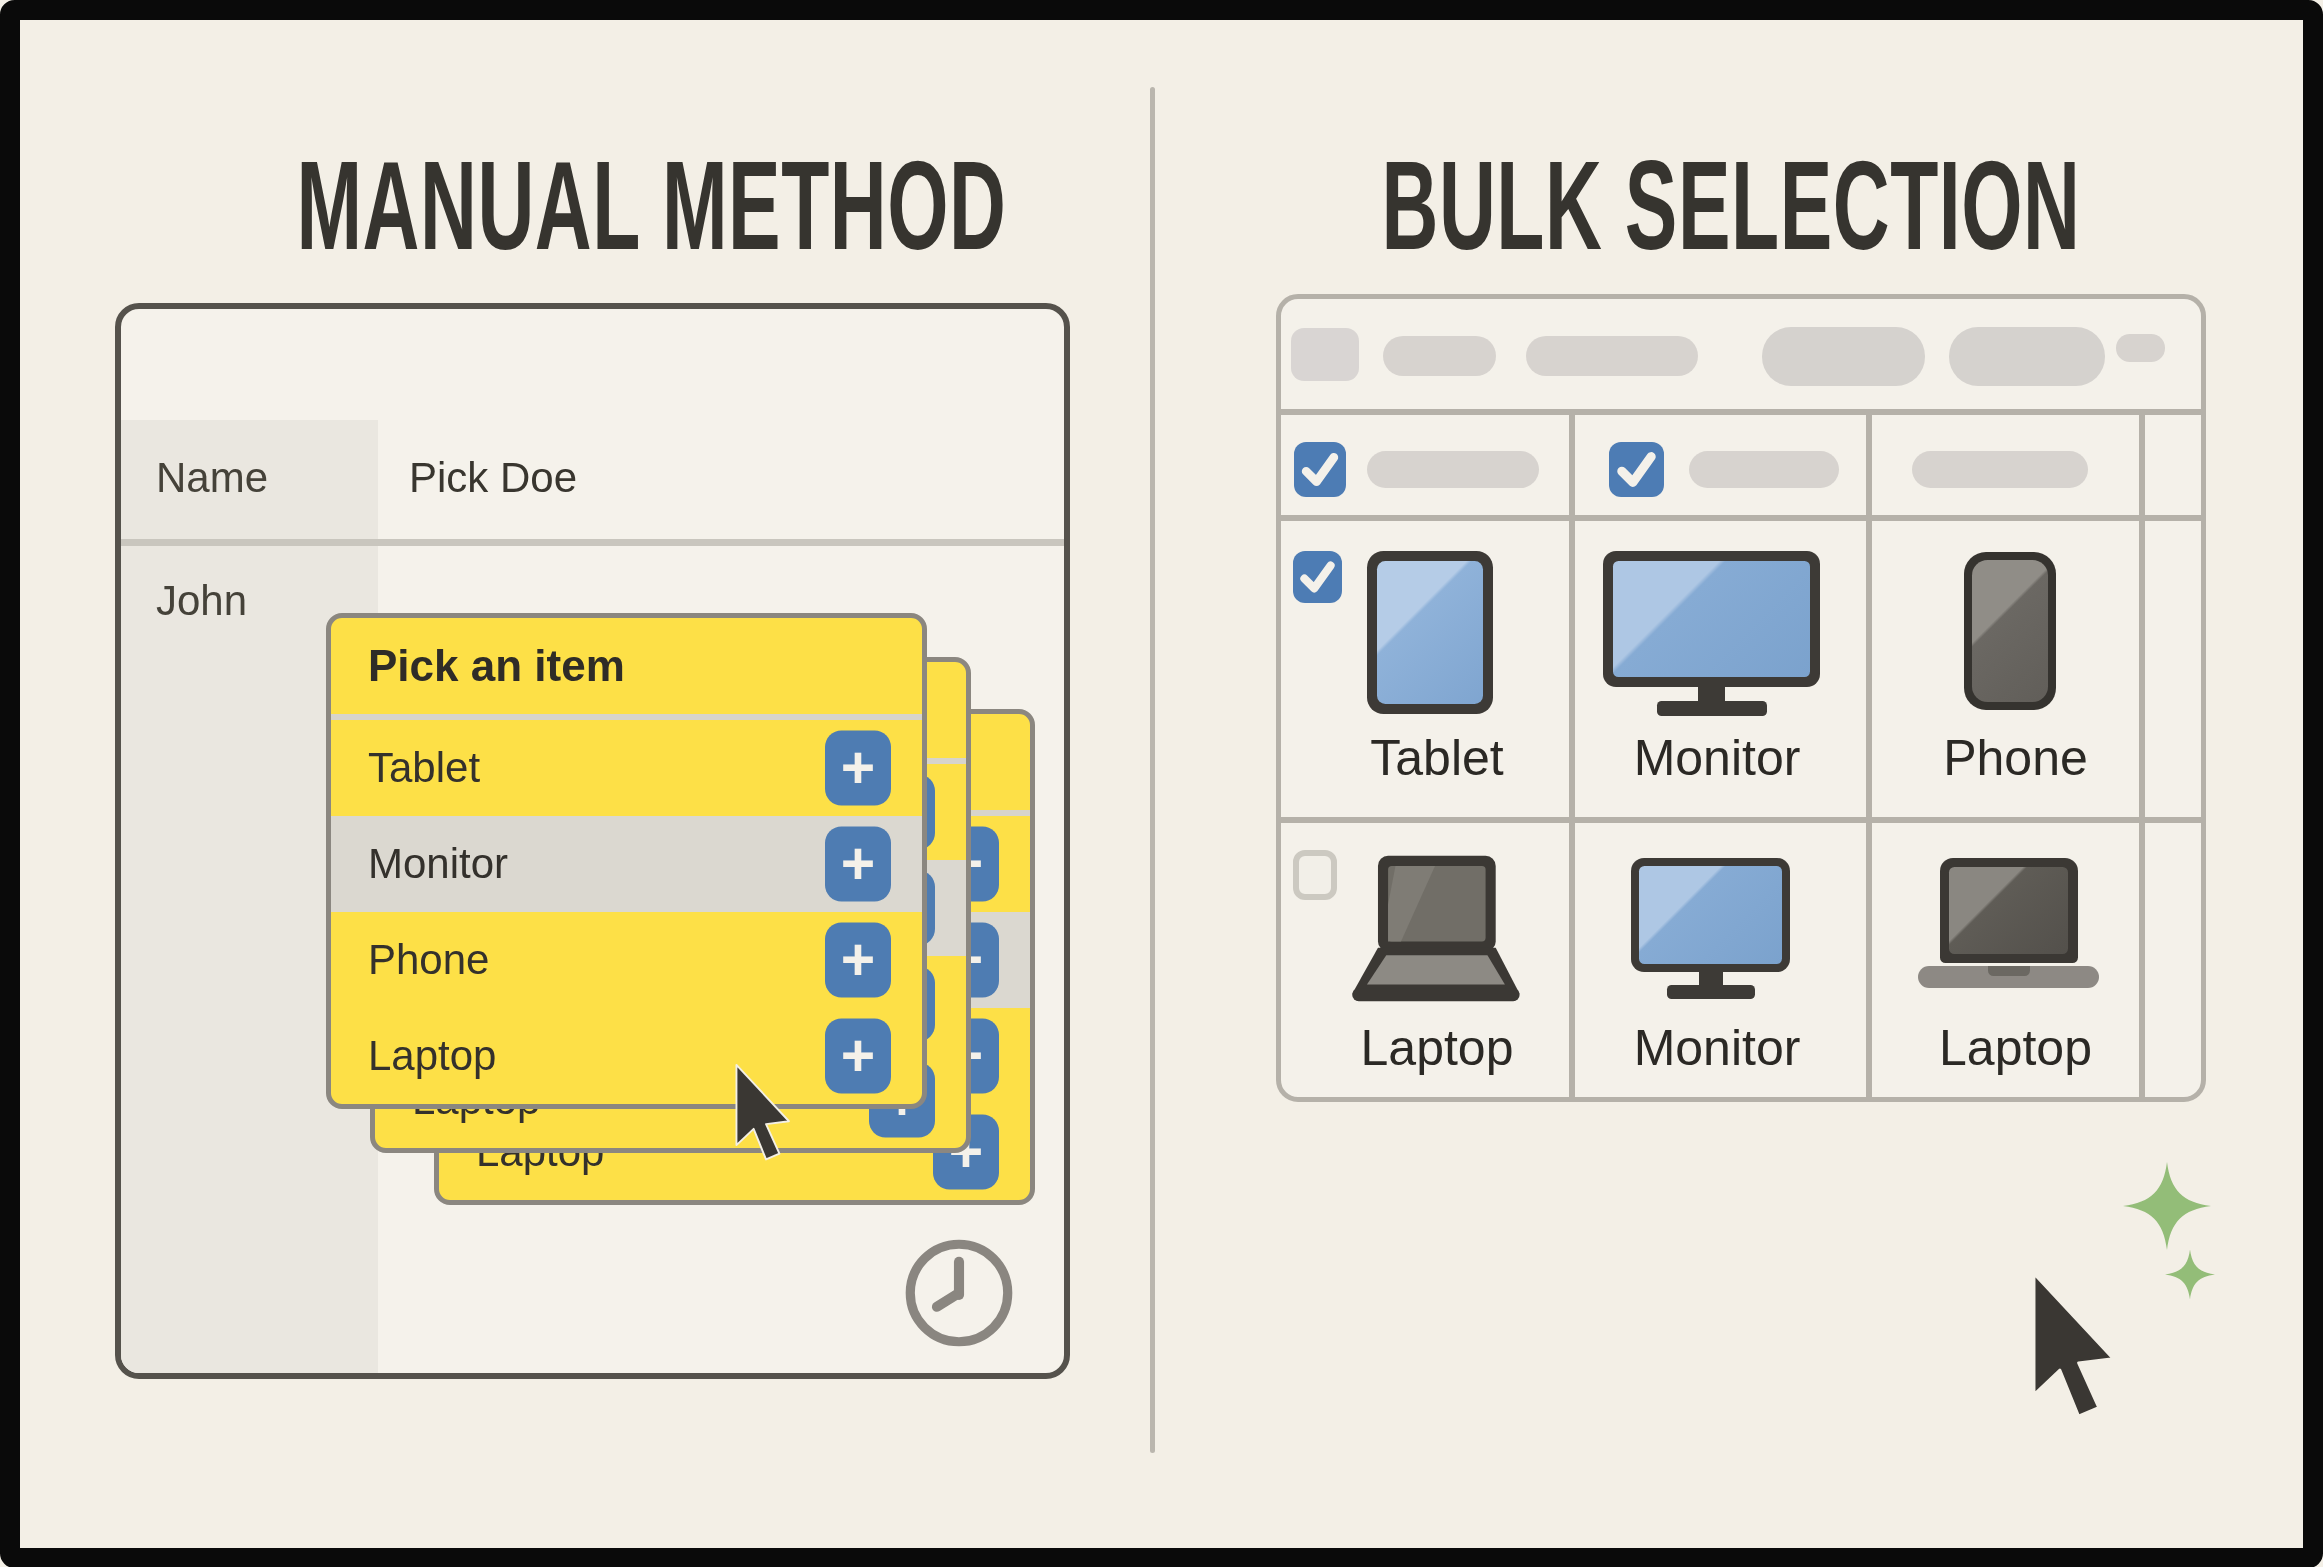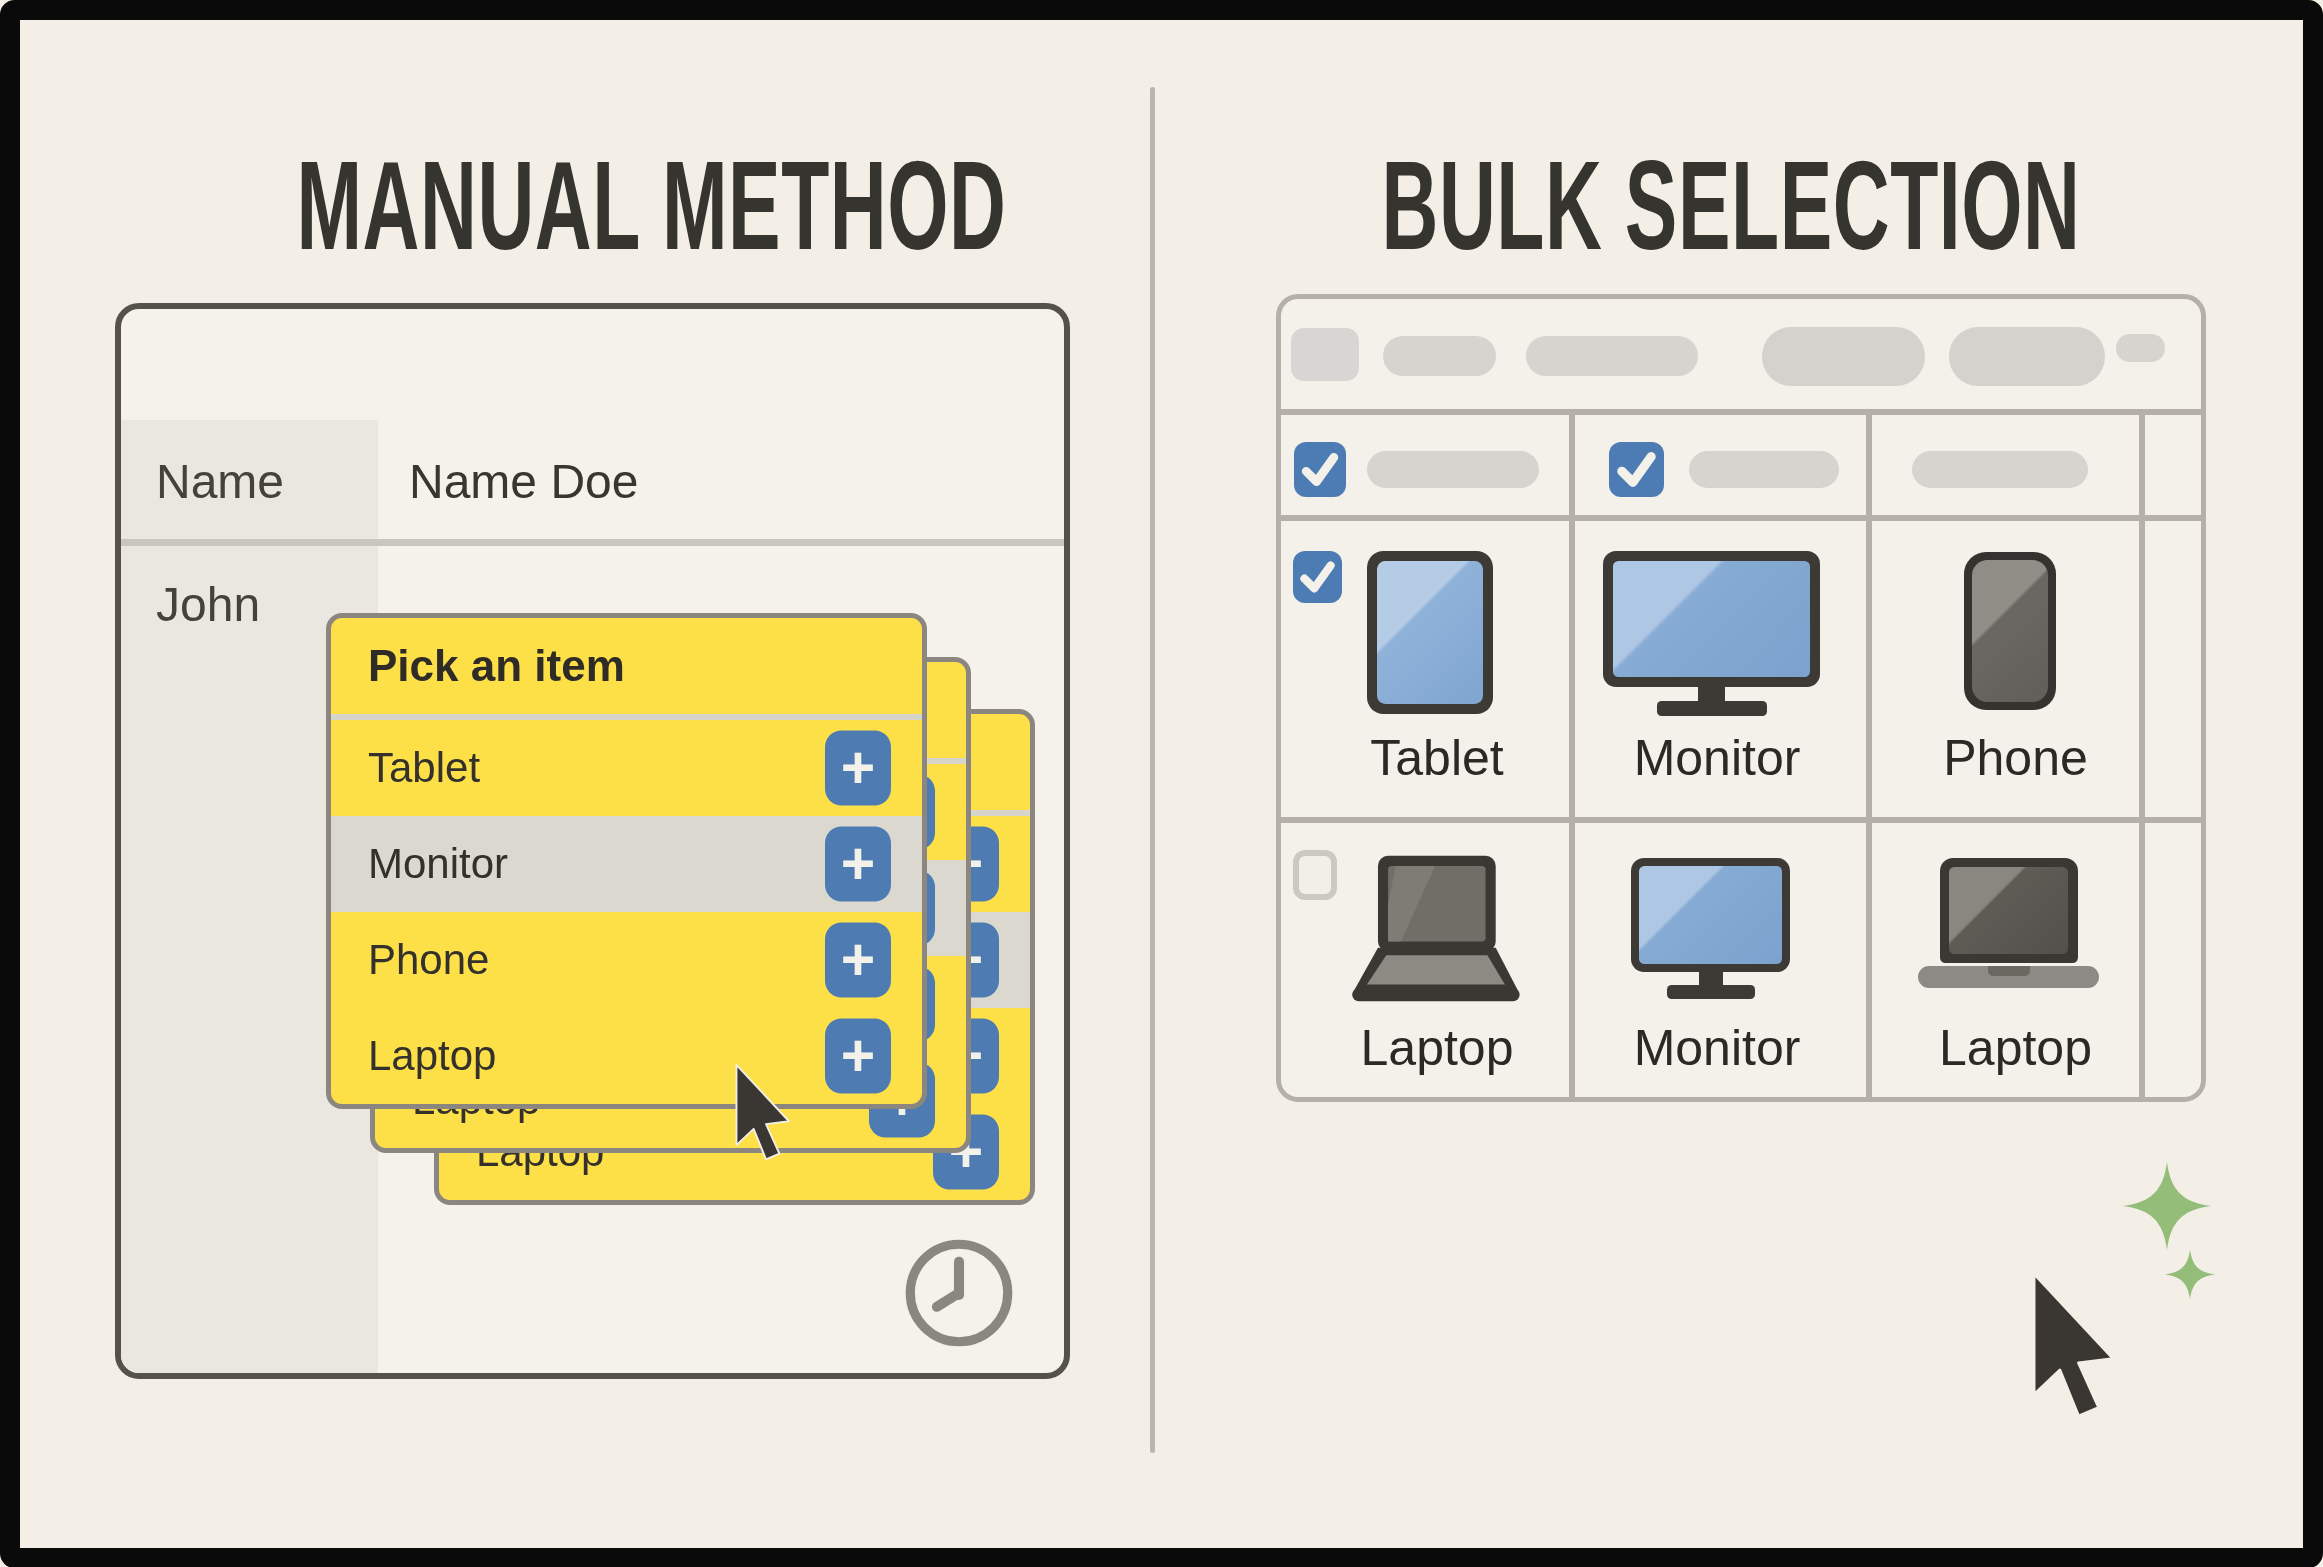--- a/index.html
+++ b/index.html
@@ -24,21 +24,21 @@
     box-sizing:border-box;border:6.4px solid #55524c;border-radius:24px;
     background:#f5f2eb;overflow:hidden;z-index:1;}
   .card-header{position:absolute;left:0;top:0;right:0;height:111px;background:#a89cb1;
     display:flex;align-items:center;padding-left:33px;}
   .doc-icon{width:57px;height:57px;box-sizing:border-box;border:6.4px solid #6f6878;
     border-radius:15.6px;background:#ece6f0;display:flex;flex-direction:column;
     align-items:center;justify-content:center;gap:7.3px;flex:0 0 auto;}
   .doc-icon i{display:block;width:24px;height:8.3px;background:#56505e;border-radius:3.7px;}
   .card-title{font-size:44px;font-weight:bold;color:#322e37;margin-left:33px;}
   .label-col{position:absolute;left:0;top:111px;bottom:0;width:257px;background:#eae7e0;}
-  .fld{position:absolute;font-size:48px;color:#454239;}
+  .fld{position:absolute;font-size:42px;color:#454239;}
   .name-label{left:35px;top:145px;}
   .name-value{left:288px;top:145px;color:#39362f;}
   .row-divider{position:absolute;left:0;right:0;top:230px;height:7.3px;background:#c9c6be;}
   .items-label{left:35px;top:268px;}
   .clock{position:absolute;left:781px;top:927px;width:114px;height:114px;}
   
   .dd-panel{position:absolute;width:601px;height:496px;box-sizing:border-box;
     background:#fde047;border:5.5px solid #8b8780;border-radius:16px;overflow:hidden;}
   .dd-p1{left:326px;top:613px;z-index:30;}
   .dd-p2{left:370px;top:657px;z-index:20;}
@@ -111,21 +111,21 @@
 
 <div class="page">
 
   <div class="big-title title-left">MANUAL METHOD</div>
   <div class="big-title title-right">BULK SELECTION</div>
   <div class="v-divider"></div>
 
   <section class="request-card">
     <div class="label-col"></div>
     <div class="fld name-label">Name</div>
-    <div class="fld name-value">Name Doe</div>
+    <div class="fld name-value">Pick Doe</div>
     <div class="row-divider"></div>
     <div class="fld items-label">John</div>
     <svg class="clock" viewBox="0 0 124 124">
       <circle cx="62" cy="62" r="53" fill="none" stroke="#8a8680" stroke-width="10"></circle>
       <line x1="62" y1="64" x2="62" y2="28" stroke="#8a8680" stroke-width="11" stroke-linecap="round"></line>
       <line x1="62" y1="62" x2="38" y2="77" stroke="#8a8680" stroke-width="11" stroke-linecap="round"></line>
     </svg>
   </section>
 
   <div class="dd-panel dd-p3">

